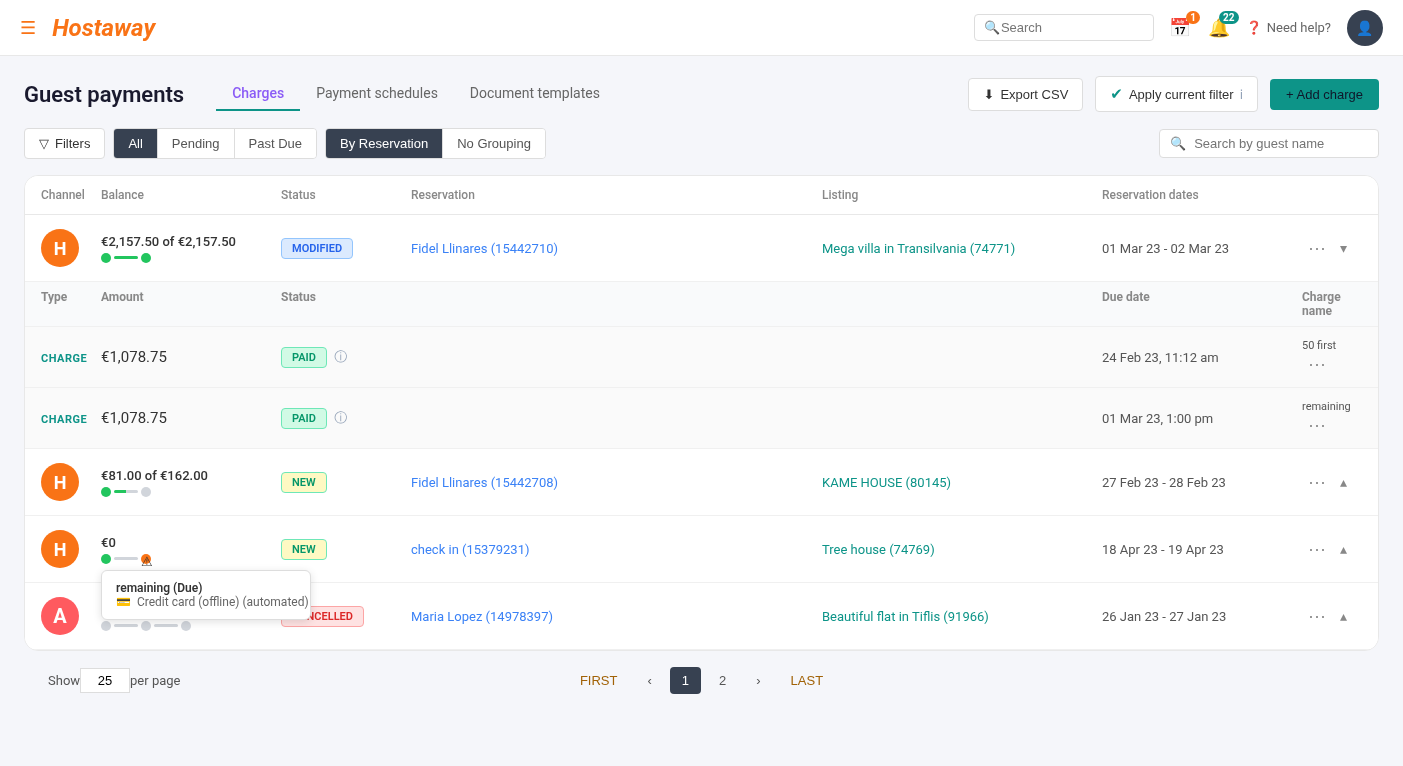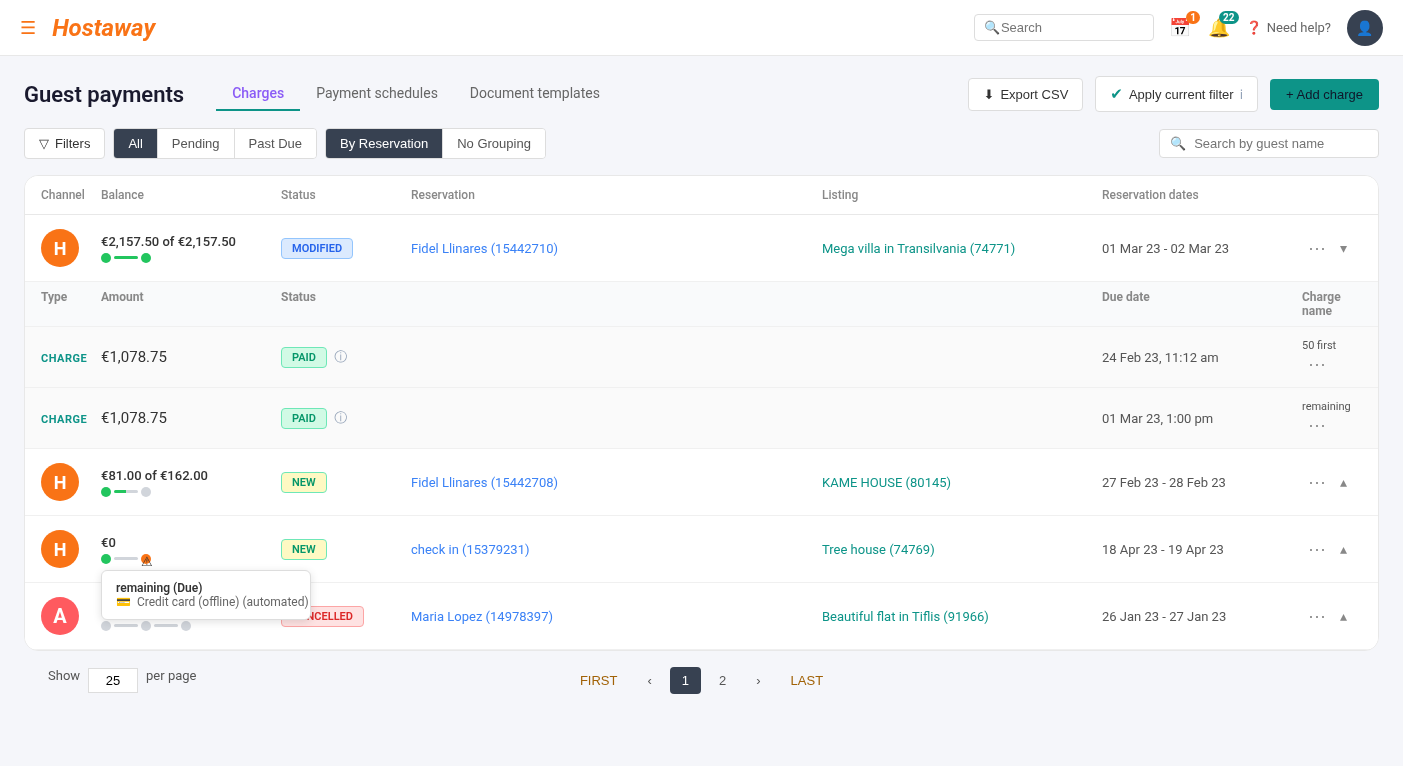--- a/index.html
+++ b/index.html
@@ -91,21 +91,21 @@
     .charge-name { font-size: 11px; color: #555; }
     .info-icon { color: #94a3b8; font-size: 13px; margin-left: 4px; cursor: pointer; }
     .due-date { font-size: 13px; color: #555; }
     .tooltip-popup { position: absolute; left: 20px; top: -10px; background: #fff; border: 1px solid #ddd; border-radius: 6px; padding: 10px 14px; font-size: 12px; color: #333; width: 200px; z-index: 200; box-shadow: 0 2px 8px rgba(0,0,0,0.12); white-space: nowrap; }
     .tooltip-popup .tip-title { font-weight: 600; }
     .tooltip-popup .tip-line { display: flex; align-items: center; gap: 6px; color: #666; }
     .tip-card-icon { color: #94a3b8; }
 
     
     .pagination { display: flex; align-items: center; justify-content: center; padding: 16px 24px; background: #f5f6fa; gap: 6px; position: relative; }
-    .show-per-page { position: absolute; left: 24px; display: flex; gap: 8px; font-size: 13px; color: #555; }
+    .show-per-page { position: absolute; left: 24px; display: flex; align-items: center; font-size: 13px; color: #555; }
     .per-page-input { width: 50px; border: 1px solid #ddd; border-radius: 0; padding: 4px 8px; font-size: 13px; text-align: center; }
     .page-btn { padding: 6px 12px; border: none; background: none; font-size: 13px; color: #555; cursor: pointer; border-radius: 4px; }
     .page-btn.active { background: #374151; color: #fff; border-radius: 4px; }
     .page-btn.label { color: #a16207; font-size: 13px; cursor: pointer; text-align: right; }
 
     .table-wrapper { position: relative; overflow: hidden; }
   </style>
 </head>
 <body>
 

